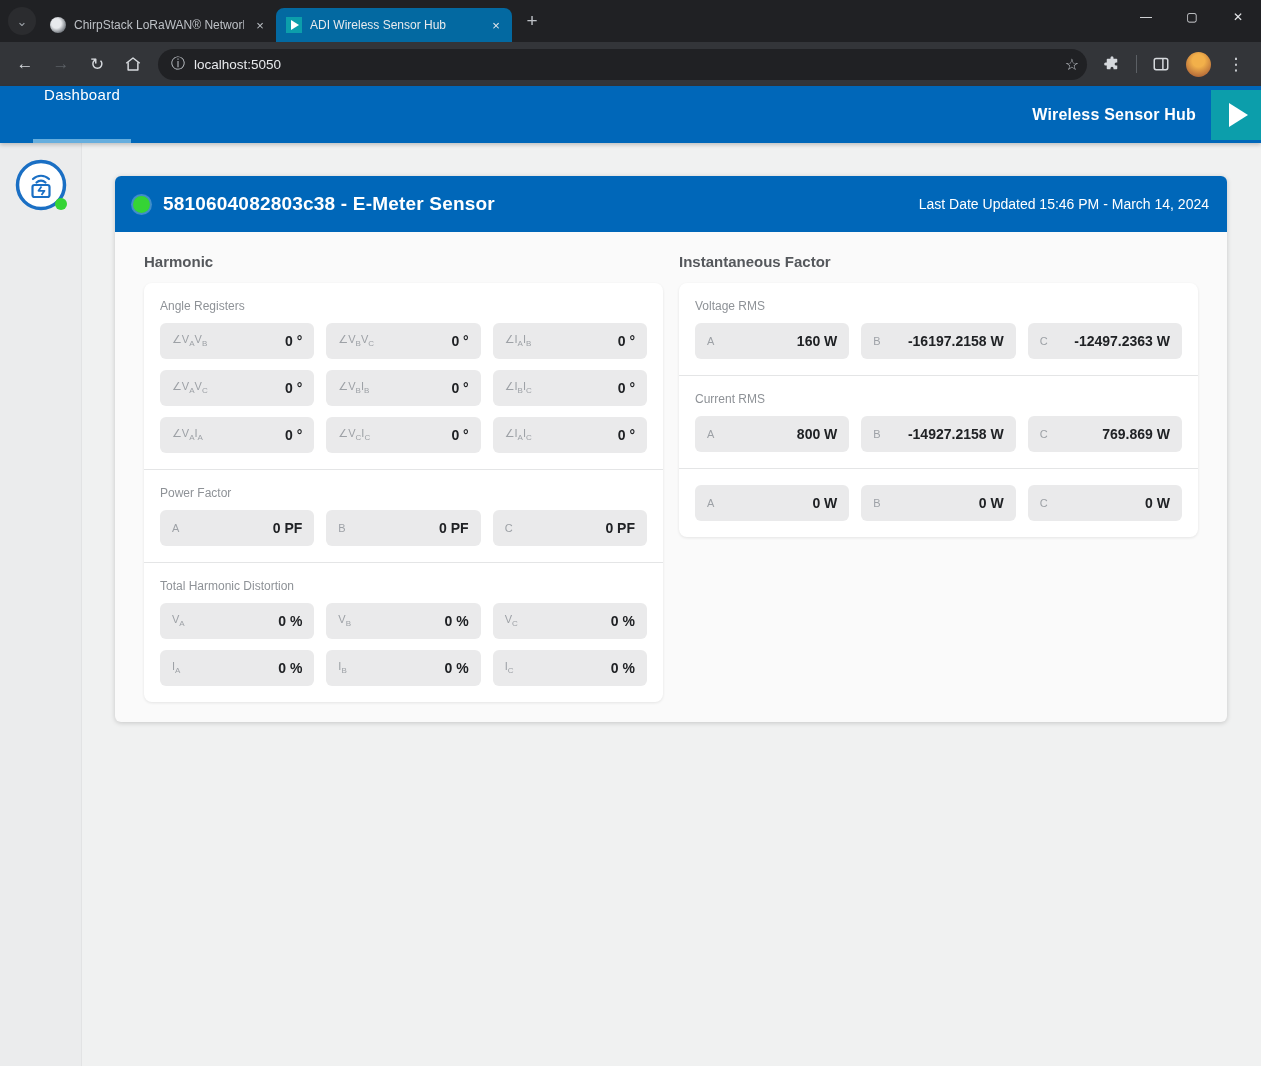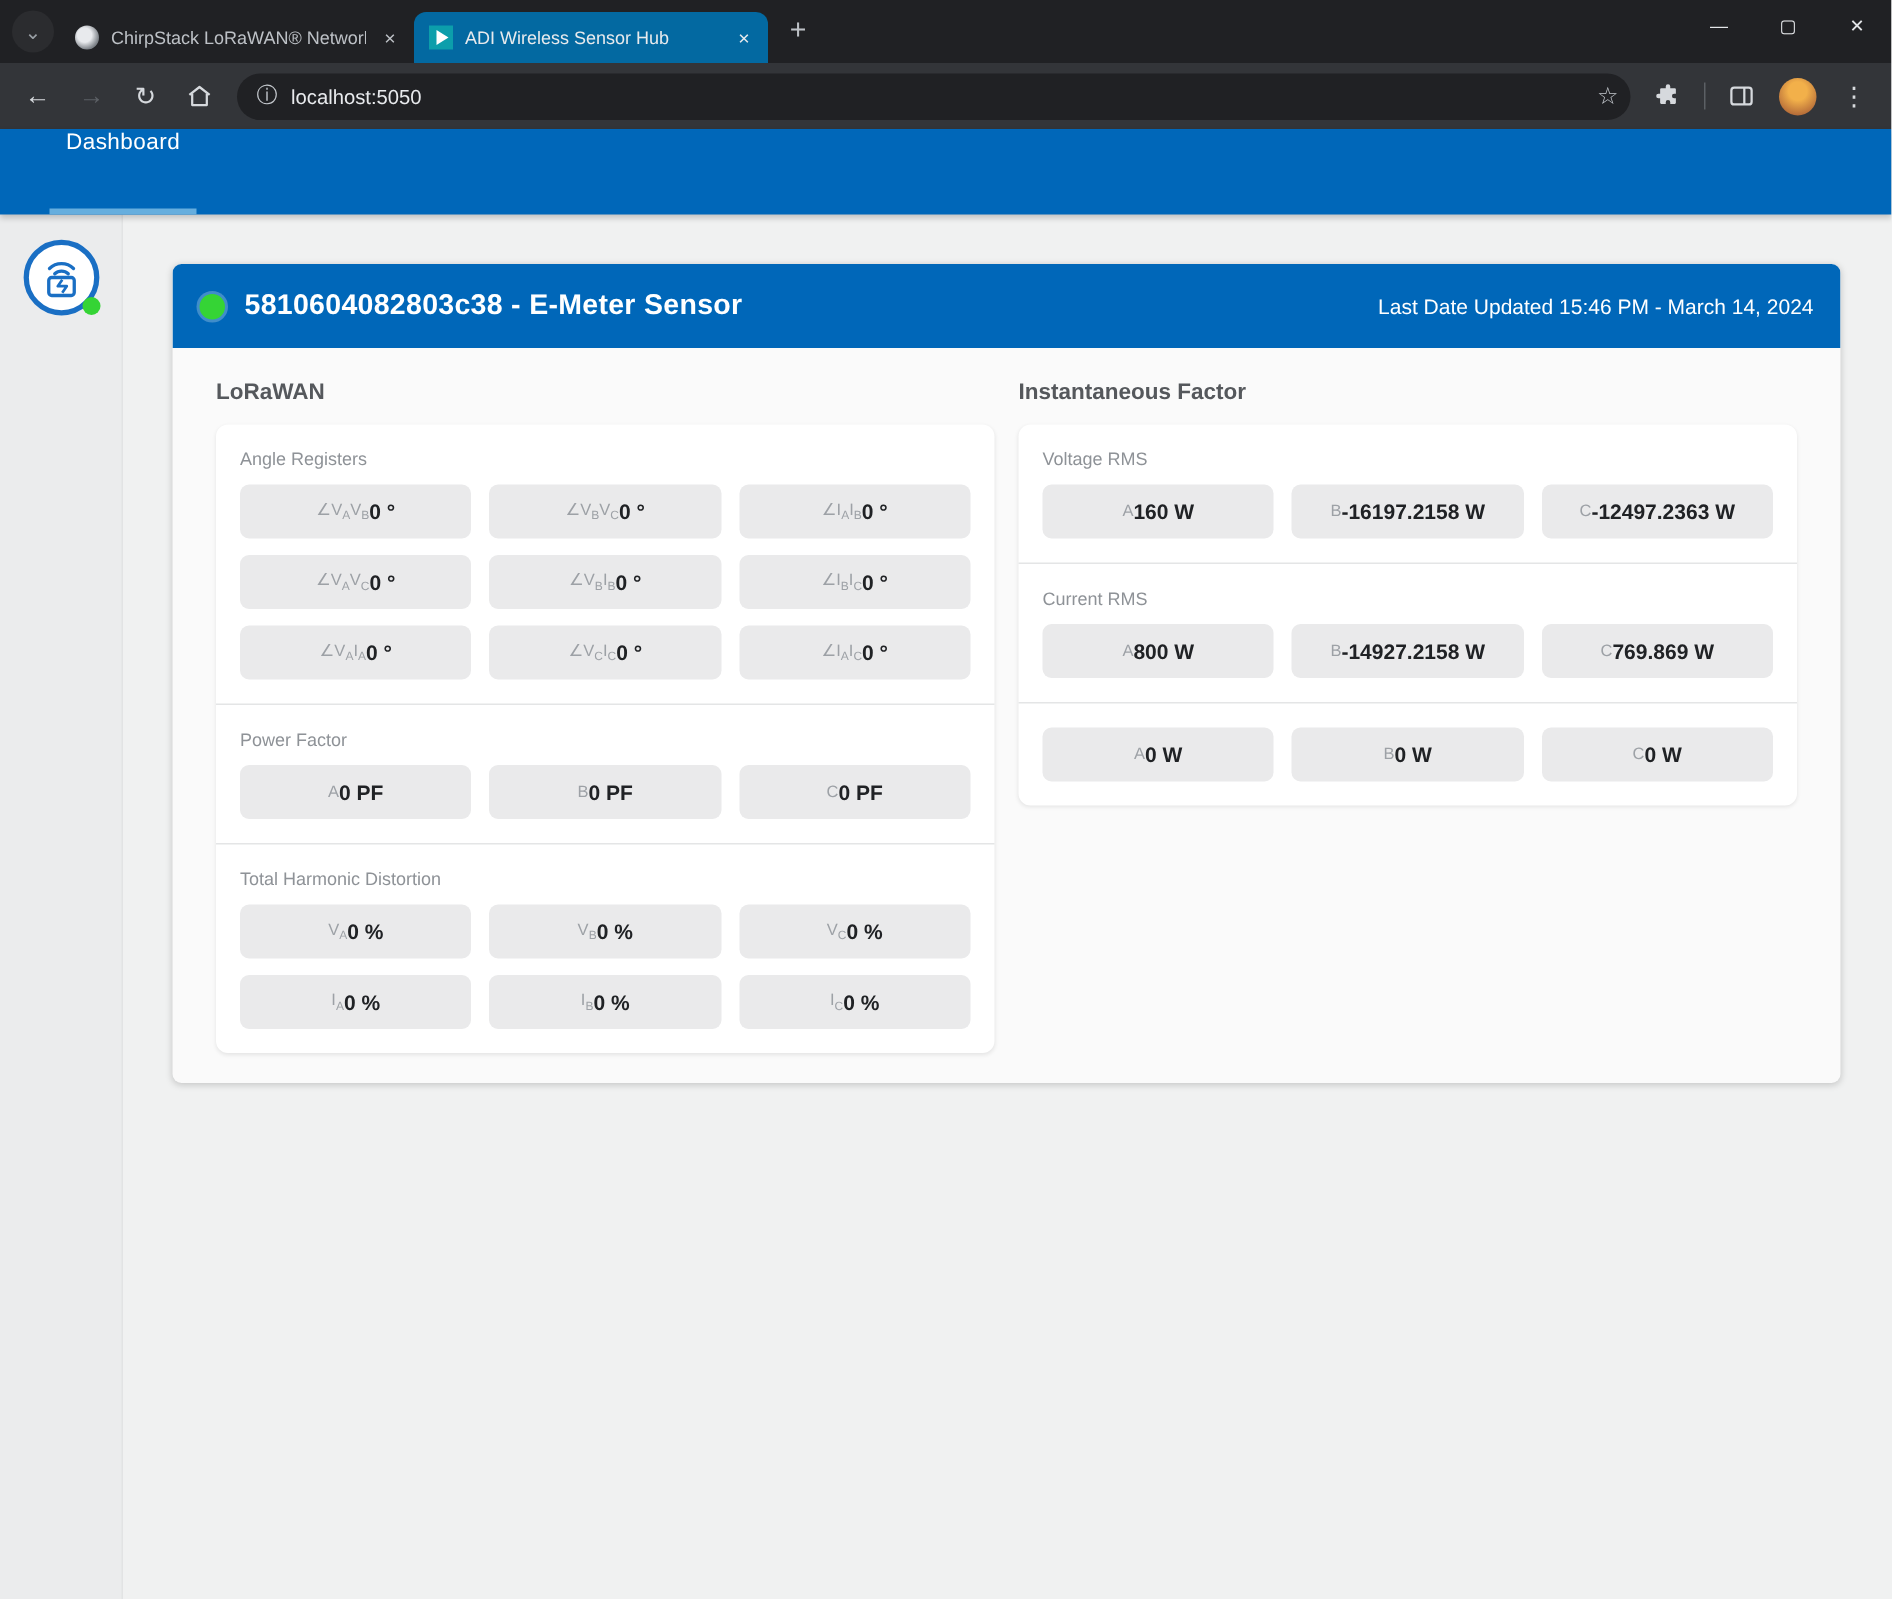--- a/index.html
+++ b/index.html
@@ -156,21 +156,21 @@
   .section-title { margin: 4px 0 13px 0; font-size: 15px; font-weight: bold; color: #55585c; }
 
   .panel {
     background: #ffffff; border-radius: 8px; padding: 16px;
     box-shadow: 0 1px 3px rgba(0,0,0,.09);
   }
   .group-title { font-size: 12px; color: #8e9297; margin-bottom: 10px; }
   .field-grid { display: grid; grid-template-columns: repeat(3, 1fr); gap: 11px 12px; }
   .field {
     background: #eaeaeb; border-radius: 6px; height: 36px;
-    display: flex; align-items: center; justify-content: center;
+    display: flex; align-items: center; justify-content: space-between;
     padding: 0 12px; min-width: 0;
   }
   .field-label { font-size: 11px; color: #9da1a6; white-space: nowrap; }
   .field-label sub { font-size: 8px; }
   .field-value { font-size: 14px; font-weight: bold; color: #202225; white-space: nowrap; }
   .divider { height: 1px; background: #e4e5e6; margin: 16px -16px; }
 </style>
 </head>
 <body>
 
@@ -227,20 +227,26 @@
           <line x1="14.5" y1="4.5" x2="14.5" y2="19.5"></line>
         </svg>
     </div>
     <div class="avatar"></div>
     <div class="nav-btn">⋮</div>
   </div>
 
   <div class="app-header">
     <div class="nav-item active">
       <span>Dashboard</span>
+    </div>
+    <div class="header-right">
+      <span class="app-title">Wireless Sensor Hub</span>
+      <div class="adi-logo">
+        <span class="tri"></span>
+      </div>
     </div>
   </div>
 
   <div class="app-body">
     <aside class="sidebar">
       <div class="device-btn">
         <svg width="54" height="54" viewBox="0 0 54 54">
           <circle cx="27" cy="27" r="23.5" fill="#ffffff" stroke="#1a6fc4" stroke-width="3.5"></circle>
           <path d="M19 21 a11.5 11.5 0 0 1 16 0" stroke="#1a6fc4" stroke-width="2.2" fill="none" stroke-linecap="round"></path>
           <path d="M22.5 24.5 a6.5 6.5 0 0 1 9 0" stroke="#1a6fc4" stroke-width="2.2" fill="none" stroke-linecap="round"></path>
@@ -255,21 +261,21 @@
       <div class="sensor-card">
         <div class="sensor-card-header">
           <span class="status-dot"></span>
           <span class="sensor-title">5810604082803c38 - E-Meter Sensor</span>
           <span class="last-updated">Last Date Updated 15:46 PM - March 14, 2024</span>
         </div>
 
         <div class="card-body">
 
           <section class="col">
-            <h2 class="section-title">LoRaWAN</h2>
+            <h2 class="section-title">Harmonic</h2>
             <div class="panel">
               <div class="group-title">Angle Registers</div>
               <div class="field-grid">
                   <div class="field">
                     <span class="field-label">∠V<sub>A</sub>V<sub>B</sub></span>
                     <span class="field-value">0 °</span>
                   </div>
                   <div class="field">
                     <span class="field-label">∠V<sub>B</sub>V<sub>C</sub></span>
                     <span class="field-value">0 °</span>

